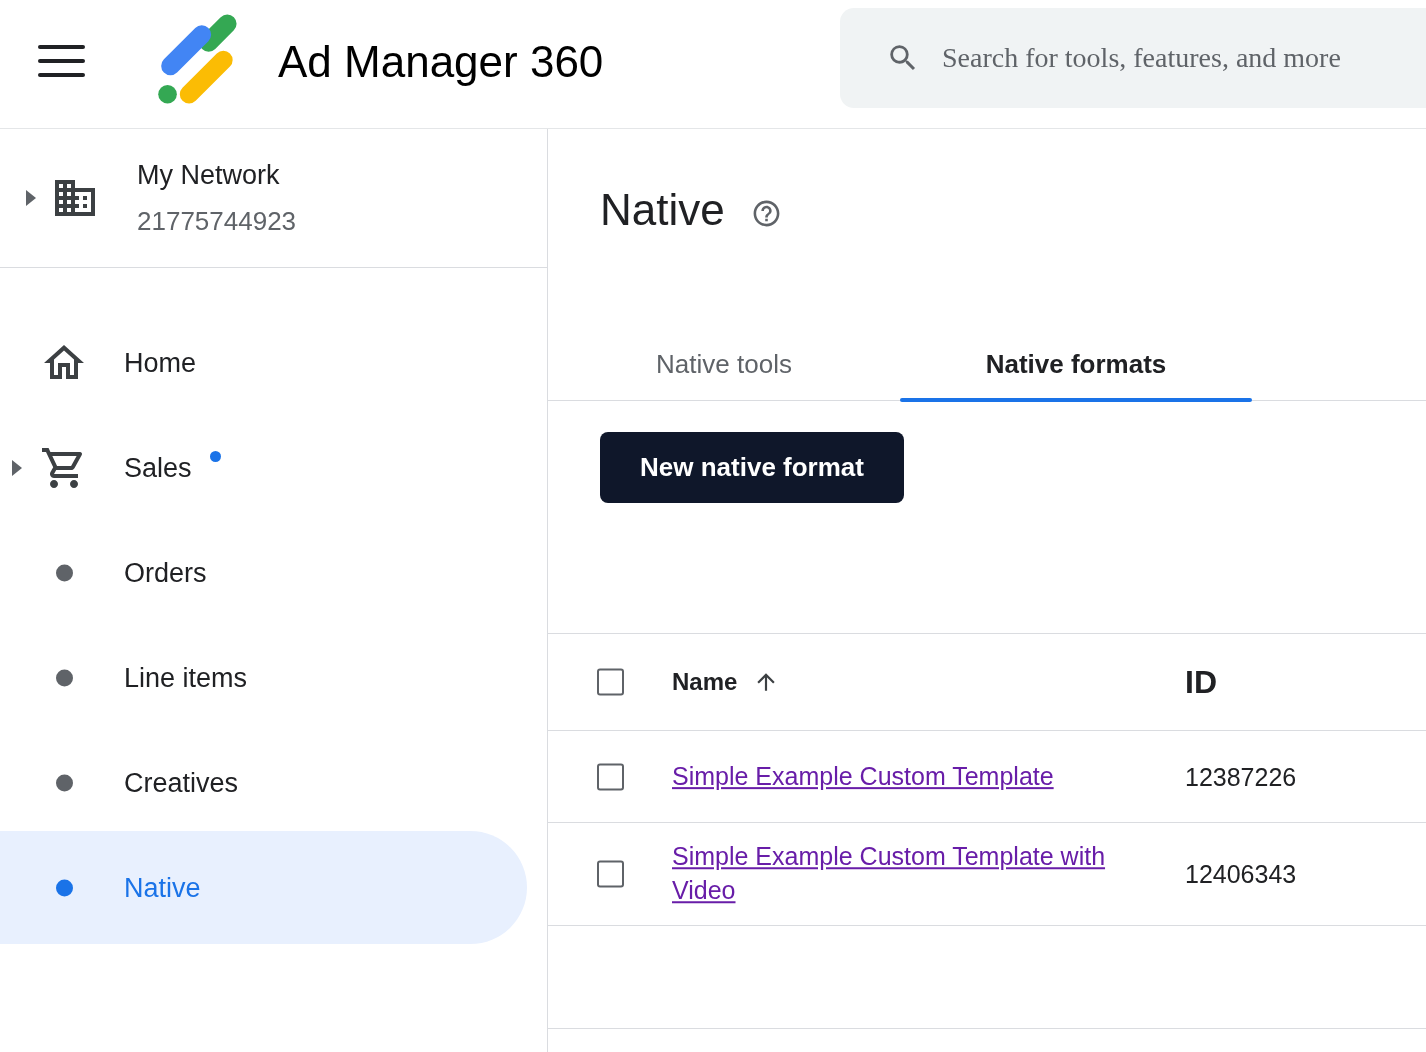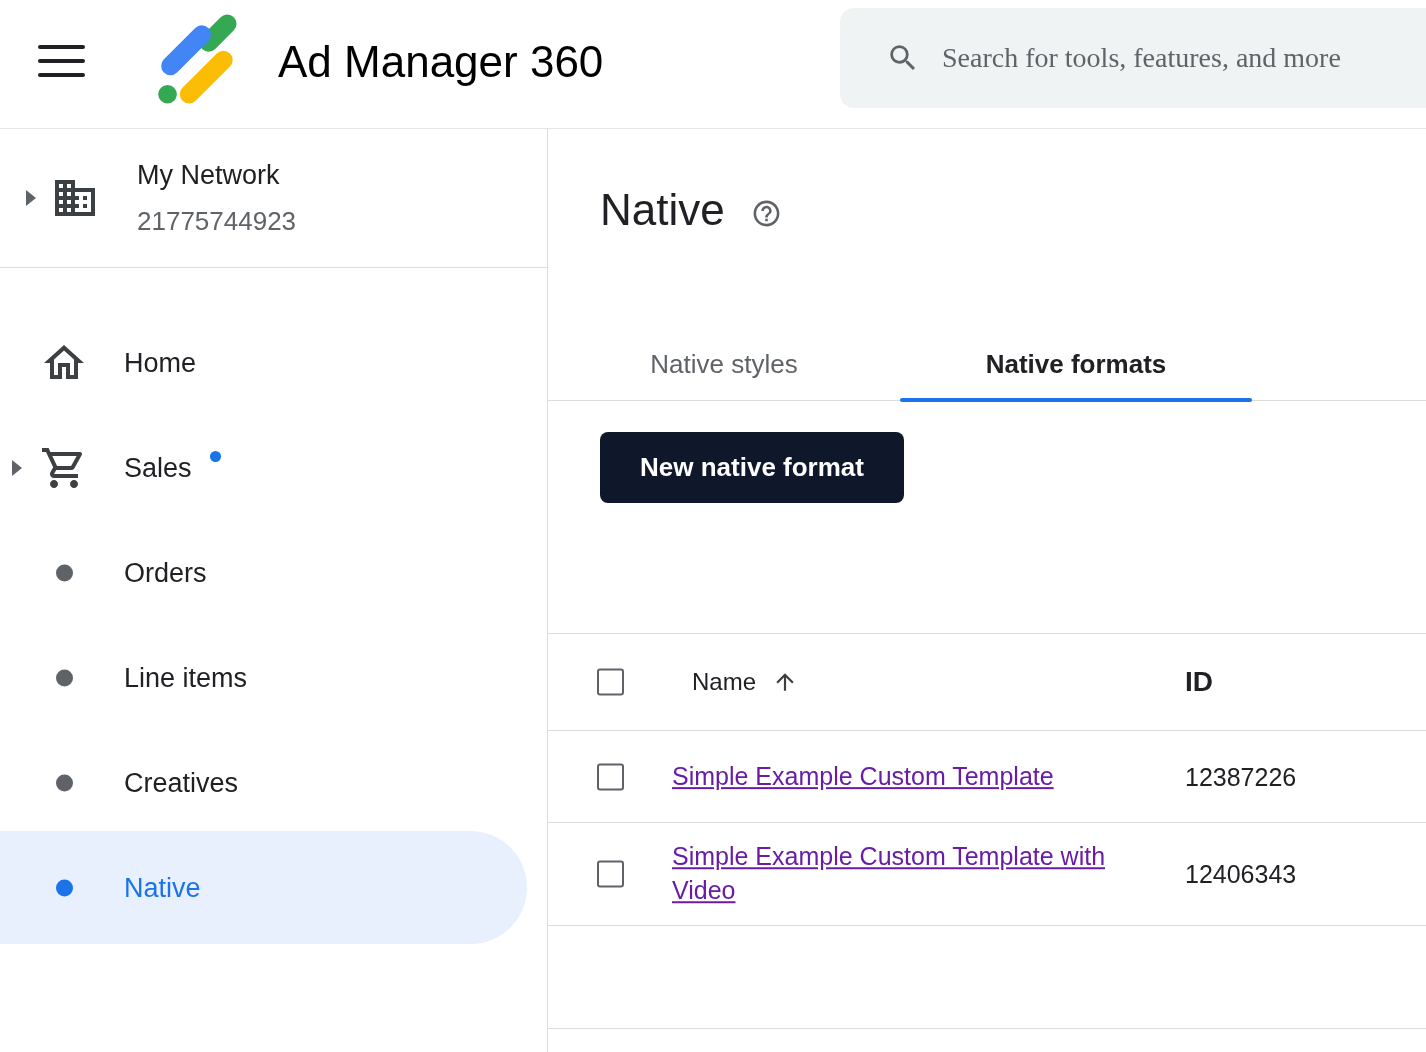--- a/index.html
+++ b/index.html
@@ -69,24 +69,24 @@
   .filter-row { position:absolute; left:0; top:404px; width:878px; height:100px; border-top:1px solid #dadce0;
     display:flex; align-items:center; cursor:pointer; }
   .funnel { margin-left:46px; width:34px; height:34px; }
   .funnel svg { width:34px; height:34px; }
   .filter-text { margin-left:44px; font-size:26px; color:#5f6368; }
 
   .thead { position:absolute; left:0; top:504px; width:878px; height:98px; border-top:1px solid #dadce0; border-bottom:1px solid #dadce0; }
   .checkbox { position:absolute; left:49px; top:50%; transform:translateY(-50%); width:27px; height:27px;
     border:2px solid #5f6368; border-radius:3px; background:#fff; cursor:pointer; }
   .th-name { position:absolute; left:124px; top:50%; transform:translateY(-50%); display:flex; align-items:center; gap:16px;
-    font-size:24px; font-weight:400; color:#202124; cursor:pointer;margin-left:20px; }
+    font-size:24px; font-weight:700; color:#202124; cursor:pointer; }
   .sort-icon { width:26px; height:26px; }
   .sort-icon svg { width:26px; height:26px; }
-  .th-id { position:absolute; left:637px; top:50%; transform:translateY(-50%); font-size:28px; font-weight:700; color:#202124; cursor:pointer; }
+  .th-id { position:absolute; left:637px; top:50%; transform:translateY(-50%); font-size:32px; font-weight:700; color:#202124; cursor:pointer; }
 
   .trow { position:absolute; left:0; width:878px; border-bottom:1px solid #dadce0; }
   .row1 { top:602px; height:92px; }
   .row2 { top:694px; height:103px; }
   .row-link { position:absolute; left:124px; top:50%; transform:translateY(-50%); max-width:470px; display:inline-block;
     font-size:25px; line-height:1.35; color:#681da8; text-decoration:underline; cursor:pointer; }
   .row-id { position:absolute; left:637px; top:50%; transform:translateY(-50%); font-size:25px; color:#202124; }
   .empty-row { position:absolute; left:0; top:797px; width:878px; height:103px; border-bottom:1px solid #dadce0; }
 </style>
 </head>
@@ -176,21 +176,21 @@
     <div class="title-row">
       <h1 class="page-title">Native</h1>
       <span class="help-icon">
         <svg viewBox="0 0 24 24" fill="#5f6368">
             <path d="M11 18h2v-2h-2v2zm1-16C6.48 2 2 6.48 2 12s4.48 10 10 10 10-4.48 10-10S17.52 2 12 2zm0 18c-4.41 0-8-3.59-8-8s3.59-8 8-8 8 3.59 8 8-3.59 8-8 8zm0-14c-2.21 0-4 1.79-4 4h2c0-1.1.9-2 2-2s2 .9 2 2c0 2-3 1.75-3 5h2c0-2.25 3-2.5 3-5 0-2.21-1.79-4-4-4z"></path>
           </svg>
       </span>
     </div>
 
     <div class="tabs">
-      <div class="tab">Native styles</div>
+      <div class="tab">Native tools</div>
       <div class="tab active">Native formats</div>
     </div>
 
     <button class="new-btn">New native format</button>
 
 
     <div class="thead">
       <span class="checkbox"></span>
       <span class="th-name">
         <span>Name</span>

